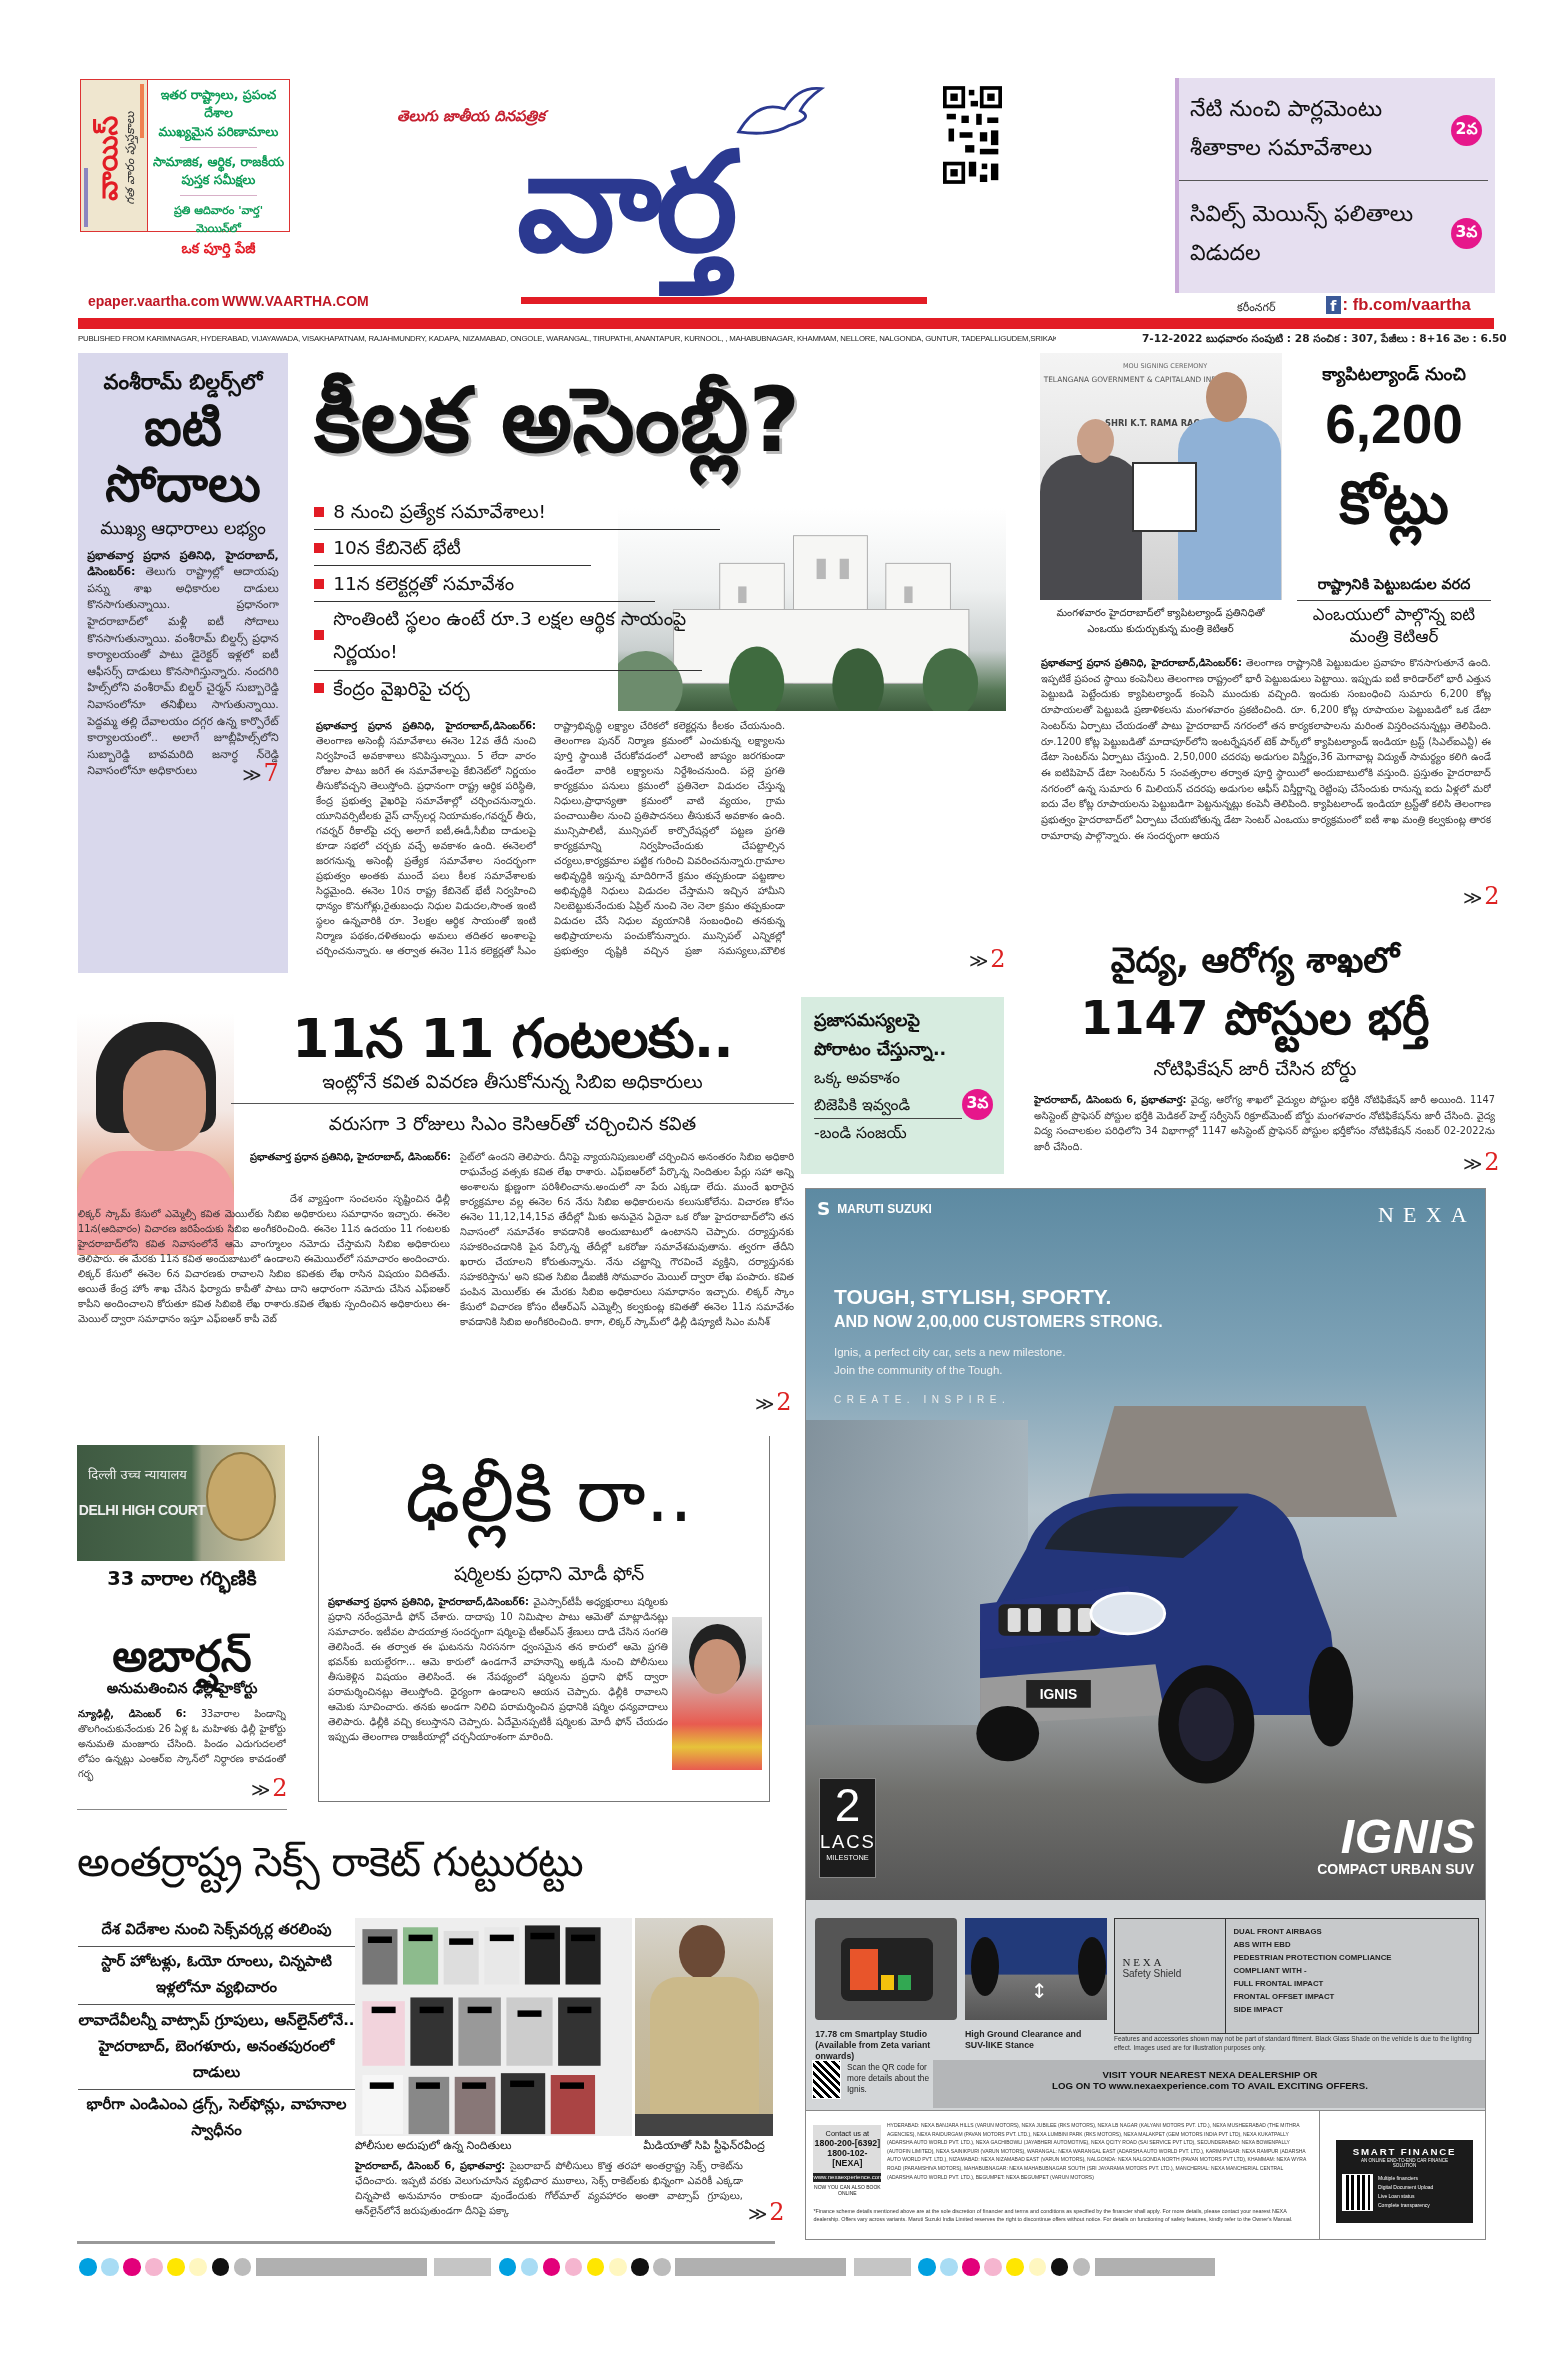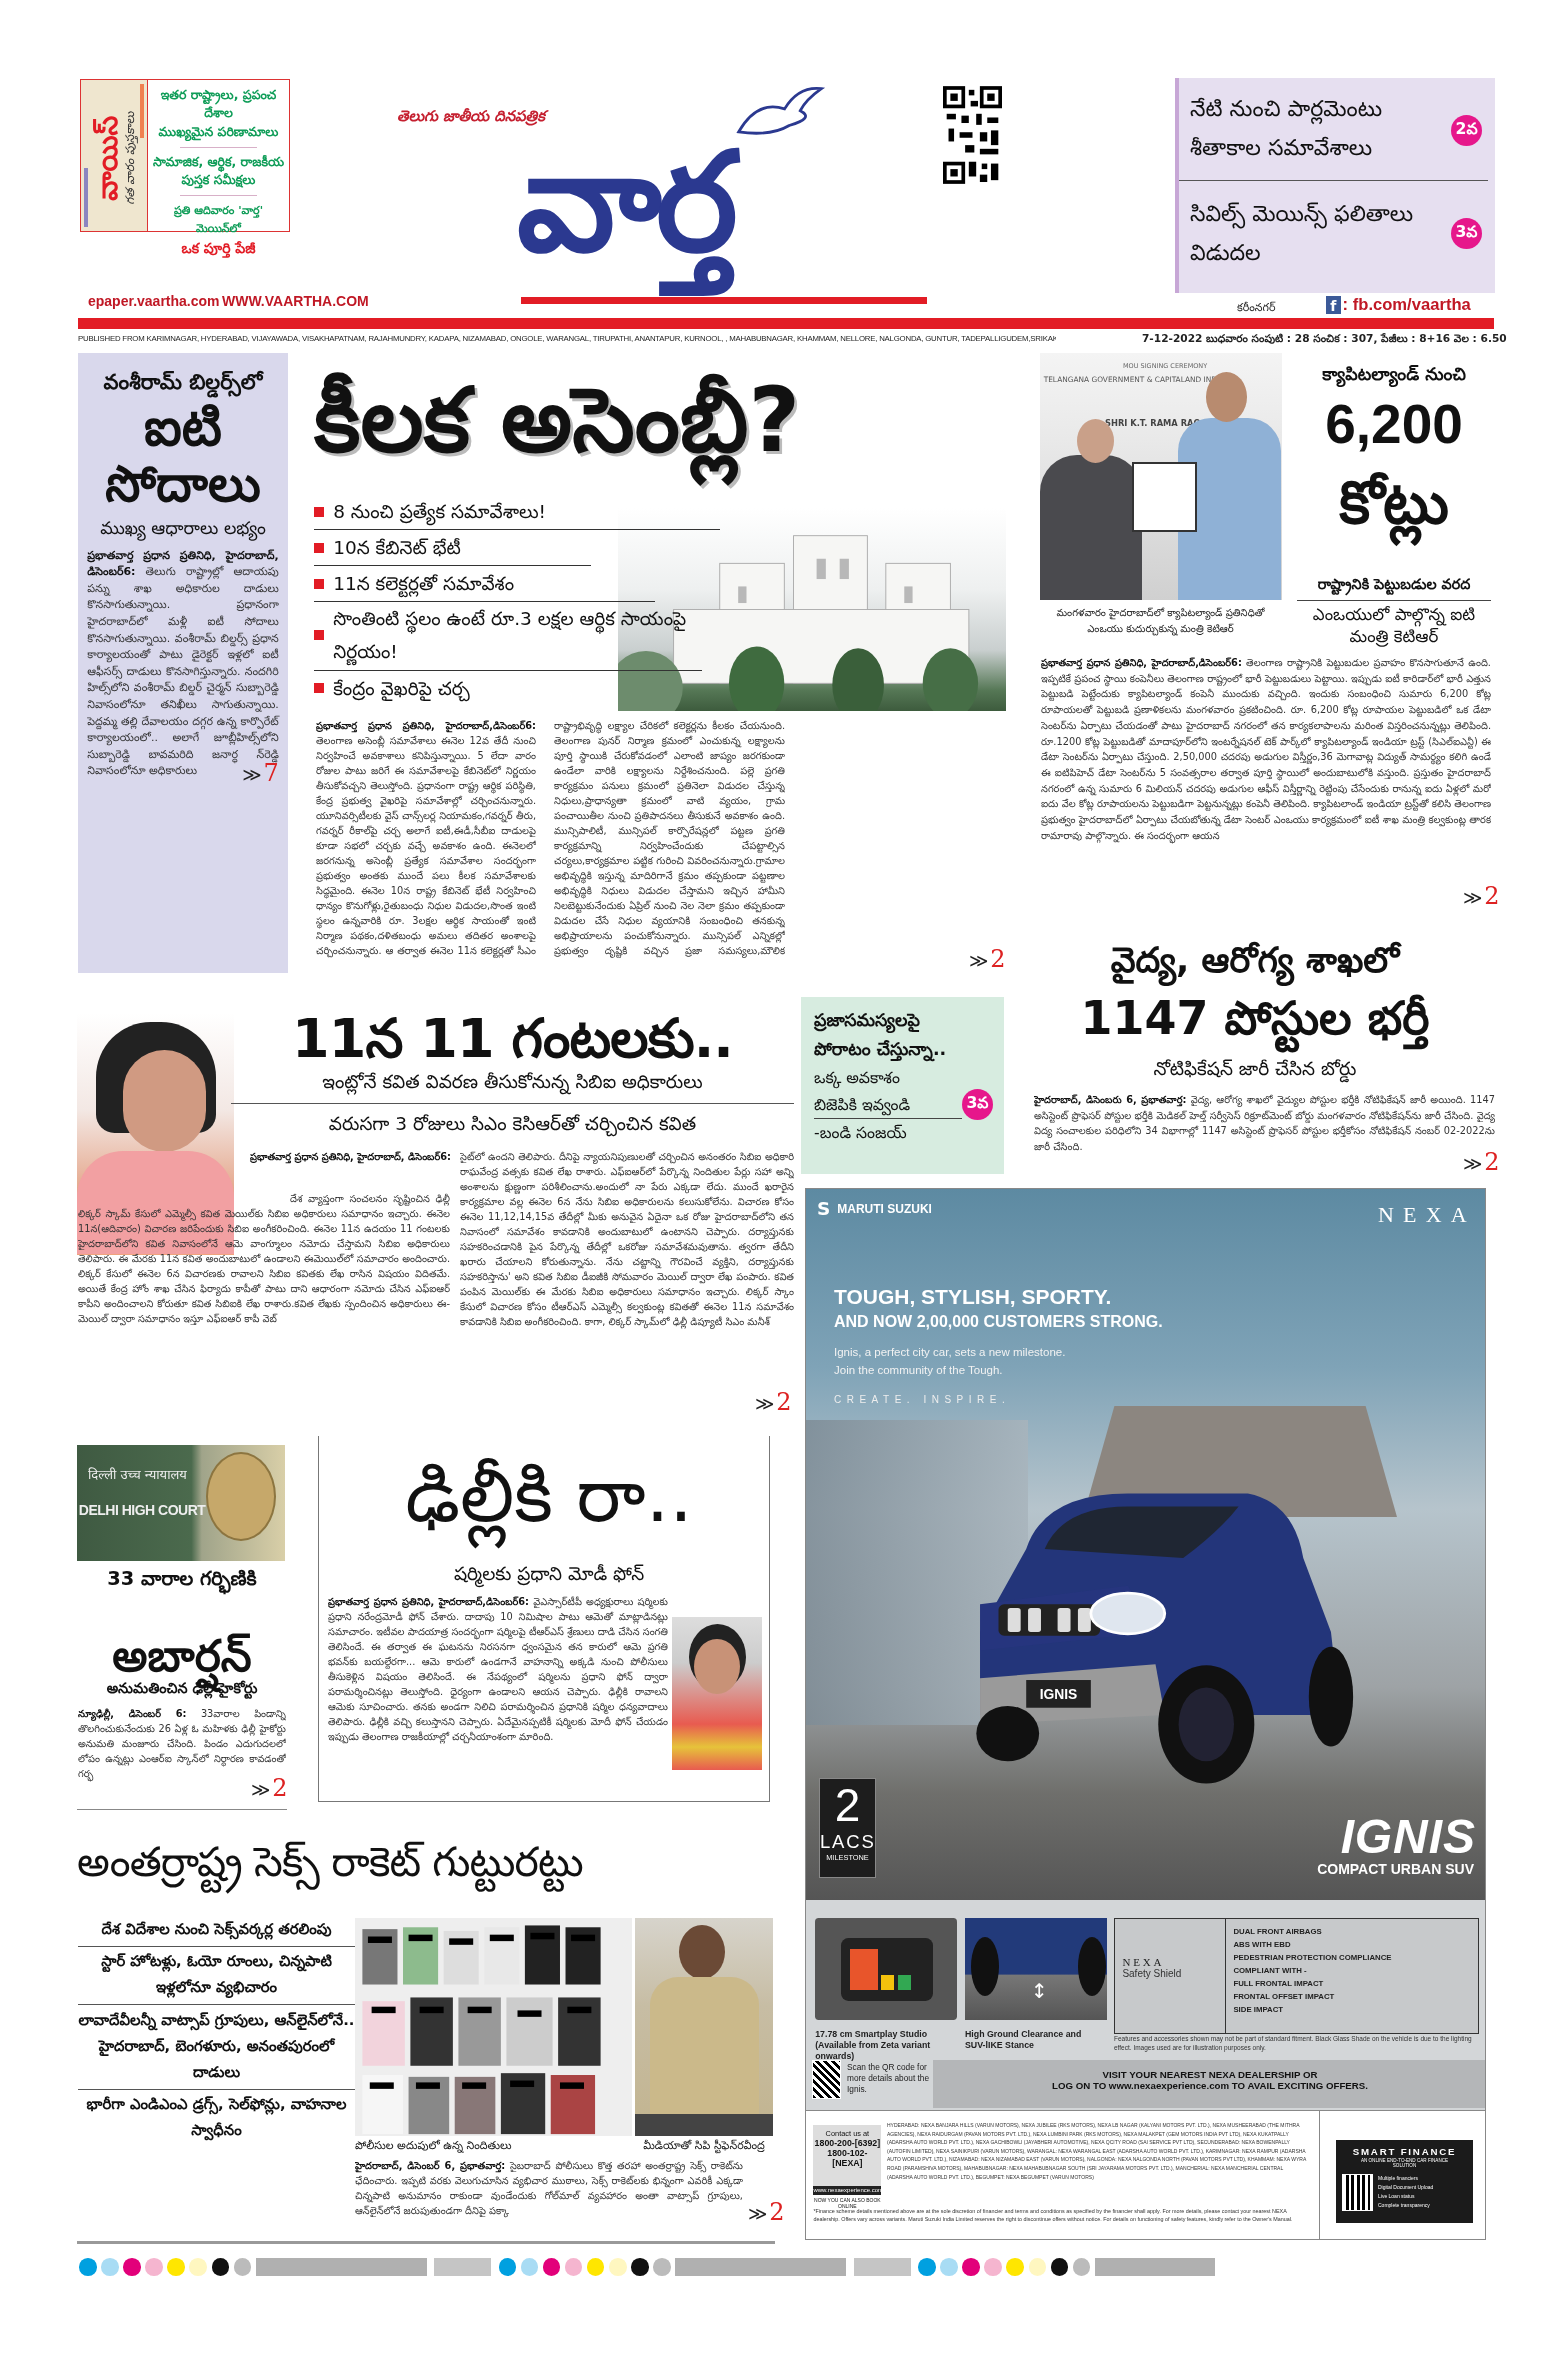--- a/index.html
+++ b/index.html
@@ -394,21 +394,21 @@
   <div style="position:absolute; left:41px; top:873px; width:83px; font-size:8.3px; line-height:11px; color:#222; font-family:'Liberation Sans',sans-serif;">Scan the QR code for more details about the Ignis.</div>
   <div style="position:absolute; left:127px; top:871px; width:554px; height:48px; background:#b4b6b8; text-align:center; padding-top:9.2px;">
     <div style="font-size:9.7px; font-weight:bold; color:#111; font-family:'Liberation Sans',sans-serif;">VISIT YOUR NEAREST NEXA DEALERSHIP OR</div>
     <div style="font-size:9.7px; font-weight:bold; color:#111; font-family:'Liberation Sans',sans-serif;">LOG ON TO www.nexaexperience.com TO AVAIL EXCITING OFFERS.</div>
   </div>
 
   <div style="position:absolute; left:0; top:921px; width:681px; height:131px; background:#fff; border-top:0.9px solid #888;"></div>
   <div style="position:absolute; left:7.4px; top:936px; width:68px; text-align:center; background:#ddd; font-family:'Liberation Sans',sans-serif;">
     <div style="font-size:7.4px; padding-top:3.7px;">Contact us at</div>
     <div style="font-size:8.8px; font-weight:bold;">1800-200-[6392]</div>
-    <div style="font-size:8.8px; font-weight:bold; padding-bottom:18px;">1800-102-[NEXA]</div>
+    <div style="font-size:8.8px; font-weight:bold; padding-bottom:5px;">1800-102-[NEXA]</div>
     <div style="font-size:6px; background:#222; color:#fff; padding:1.8px 0;">www.nexaexperience.com</div>
     <div style="font-size:5px; background:#fff; padding-top:1.8px;">NOW YOU CAN ALSO BOOK ONLINE</div>
   </div>
   <div style="position:absolute; left:81px; top:932px; width:420px; height:87px; overflow:hidden; font-size:5px; line-height:8.6px; color:#333; font-family:'Liberation Sans',sans-serif;">HYDERABAD: NEXA BANJARA HILLS (VARUN MOTORS), NEXA JUBILEE (RKS MOTORS), NEXA LB NAGAR (KALYANI MOTORS PVT. LTD.), NEXA MUSHEERABAD (THE MITHRA AGENCIES), NEXA RAIDURGAM (PAVAN MOTORS PVT. LTD.), NEXA LUMBINI PARK (RKS MOTORS), NEXA MALAKPET (GEM MOTORS INDIA PVT LTD), NEXA KUKATPALLY (ADARSHA AUTO WORLD PVT. LTD.), NEXA GACHIBOWLI (JAYABHERI AUTOMOTIVE), NEXA QCITY ROAD (SAI SERVICE PVT LTD), SECUNDERABAD: NEXA BOWENPALLY (AUTOFIN LIMITED), NEXA SAINIKPURI (VARUN MOTORS), WARANGAL: NEXA WARANGAL EAST (ADARSHA AUTO WORLD PVT. LTD.), KARIMNAGAR: NEXA RAMPUR (ADARSHA AUTO WORLD PVT. LTD.), NIZAMABAD: NEXA NIZAMABAD EAST (VARUN MOTORS), NALGONDA: NEXA NALGONDA NORTH (PAVAN MOTORS PVT LTD), KHAMMAM: NEXA WYRA ROAD (PARAMSHIVA MOTORS), MAHABUBNAGAR: NEXA MAHABUBNAGAR SOUTH (SRI JAYARAMA MOTORS PVT. LTD.), MANCHERIAL: NEXA MANCHERIAL CENTRAL (ADARSHA AUTO WORLD PVT. LTD.), BEGUMPET: NEXA BEGUMPET (VARUN MOTORS)</div>
   <div style="position:absolute; left:7.4px; top:1019px; width:498px; font-size:5.4px; line-height:7.8px; color:#333; font-family:'Liberation Sans',sans-serif;">*Finance scheme details mentioned above are at the sole discretion of financier and terms and conditions as specified by the financier shall apply. For more details, please contact your nearest NEXA dealership. Offers vary across variants. Maruti Suzuki India Limited reserves the right to discontinue offers without notice. For details on functioning of safety features, kindly refer to the Owner's Manual.</div>
   <div style="position:absolute; left:513px; top:921px; width:0.9px; height:131px; background:#888;"></div>
   <div style="position:absolute; left:530px; top:951px; width:137px; height:83px; background:#1b1b1b; color:#fff; text-align:center; font-family:'Liberation Sans',sans-serif;">
     <div style="font-size:9.7px; font-weight:bold; letter-spacing:1.8px; padding-top:5.5px;">SMART FINANCE</div>
     <div style="font-size:4.6px; padding:1.8px 13px;">AN ONLINE END-TO-END CAR FINANCE SOLUTION</div>
     <div style="display:flex; gap:5.5px; padding:3.7px 5.5px;">

